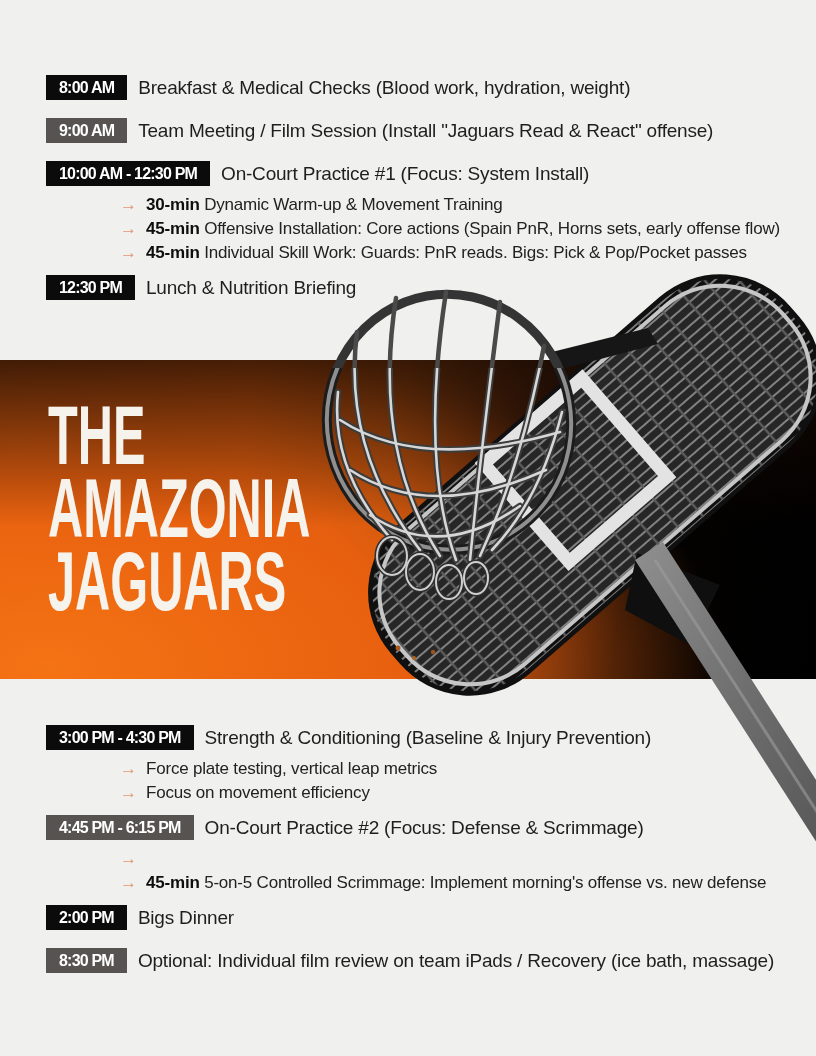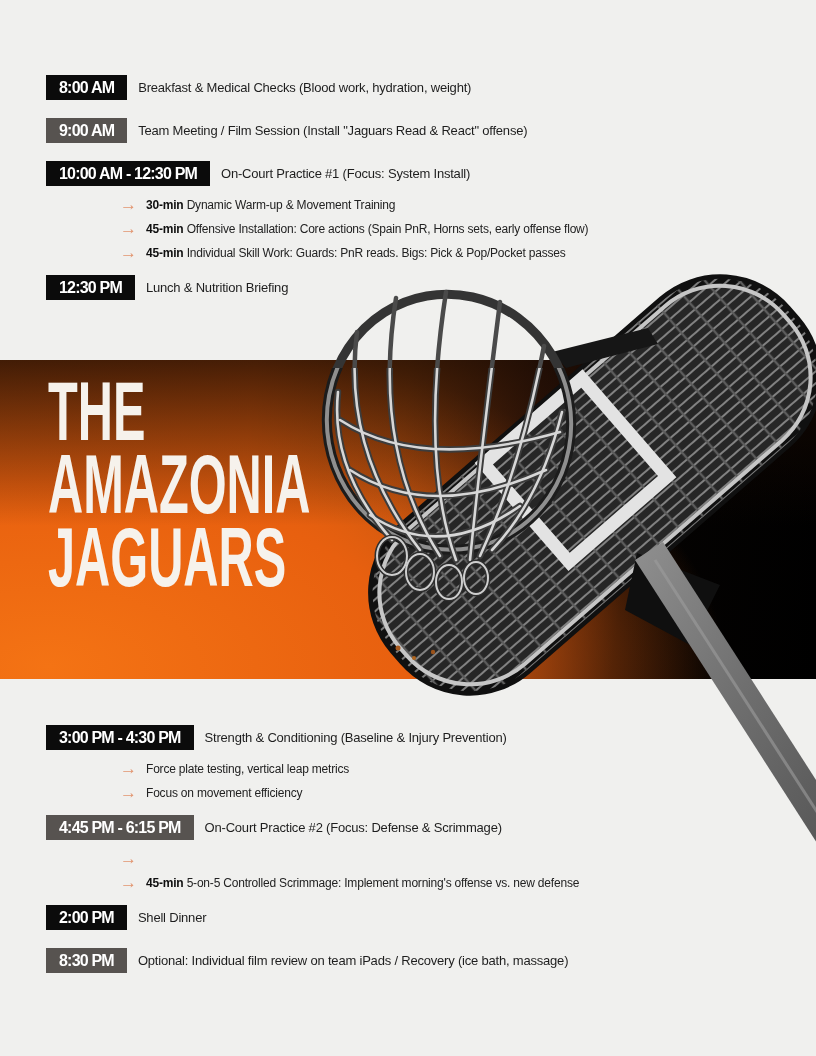--- a/index.html
+++ b/index.html
@@ -24,41 +24,41 @@
     display:inline-flex;align-items:center;justify-content:center;
     height:25px;padding:0 13px;
     color:#ffffff;
     font-weight:bold;font-size:16px;letter-spacing:-0.8px;
     white-space:nowrap;flex:none;
   }
   .badge-black{background:#0b0b0b;}
   .badge-gray{background:#575350;}
   .event-title{
     margin-left:11px;
-    font-size:13px;letter-spacing:-0.2px;line-height:25px;
+    font-size:19px;letter-spacing:-0.2px;line-height:25px;
     white-space:nowrap;color:#1e1e1e;
   }
   .arrow{
     color:#e2946f;font-size:17px;line-height:20px;flex:none;
     margin-right:9px;
   }
-  .bullet-text{font-size:12px;letter-spacing:-0.2px;color:#222;margin:0;white-space:nowrap;}
+  .bullet-text{font-size:17px;letter-spacing:-0.2px;color:#222;margin:0;white-space:nowrap;}
   .bullet-text b{color:#0e0e0e;}
   
   .banner{
     position:relative;
     margin-top:60px;
     width:816px;height:319px;
     background:
       linear-gradient(to bottom, rgba(24,10,3,0.78), rgba(24,10,3,0) 52%),
       radial-gradient(115% 150% at 6% 96%, #f47314 0%, #e8600f 38%, rgba(232,96,15,0) 72%),
       linear-gradient(97deg, #cf5a10 0%, #e8620f 30%, #a34a0e 48%, #38180a 64%, #050302 76%, #000 100%);
     z-index:1;
   }
-  .banner-title{position:absolute;left:48px;top:15px;}
+  .banner-title{position:absolute;left:48px;top:39px;}
   .banner-title .line{
     display:block;height:73px;line-height:73px;white-space:nowrap;
     font-size:84px;font-weight:bold;color:#f6f2ec;
     transform:scaleX(0.58);transform-origin:left center;
   }
   .banner-subtitle{
     position:absolute;left:48px;top:252px;
     font-size:27px;letter-spacing:0.5px;color:#f7f1e8;white-space:nowrap;
   }
   .schedule-bottom{margin-top:46px;}
@@ -134,21 +134,21 @@
         <div class="bullet-row">
           <span class="arrow">→</span>
         </div>
         <div class="bullet-row">
           <span class="arrow">→</span>
           <p class="bullet-text"><b>45-min </b>5-on-5 Controlled Scrimmage: Implement morning's offense vs. new defense</p>
         </div>
       </div>
       <div class="event-row">
         <span class="time-badge badge-black">2:00 PM</span>
-        <span class="event-title">Shell Dinner</span>
+        <span class="event-title">Bigs Dinner</span>
       </div>
       <div class="event-row">
         <span class="time-badge badge-gray">8:30 PM</span>
         <span class="event-title">Optional: Individual film review on team iPads / Recovery (ice bath, massage)</span>
       </div>
     </section>
 
   <svg class="art" width="816" height="1056" viewBox="0 0 816 1056">
     <defs>
       <clipPath id="clipUpper">

